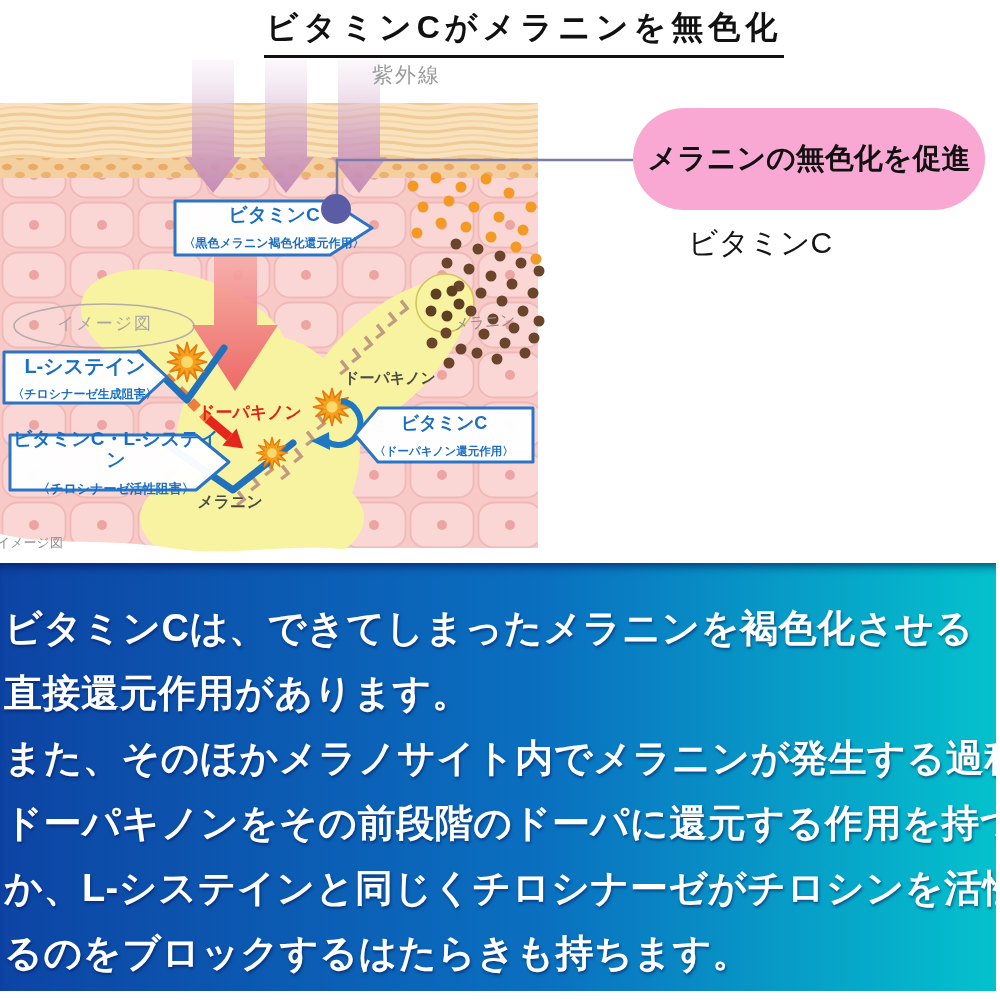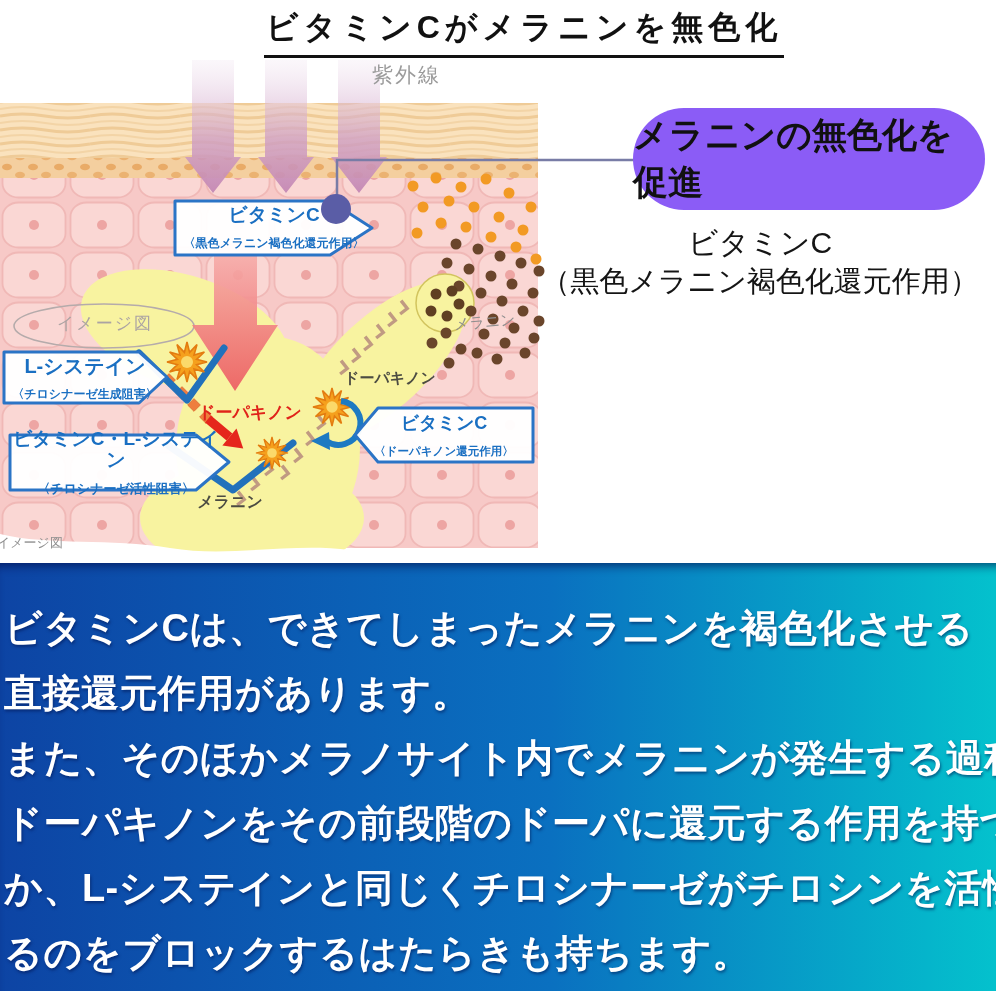--- a/index.html
+++ b/index.html
@@ -33,23 +33,23 @@
   .callout-text .ct-sub{font-weight:bold;line-height:1.1;margin-top:11px;}
   #co-top{top:201px;left:175px;width:198px;height:54px;}
   #co-top .ct-title{font-size:19px;} #co-top .ct-sub{font-size:12px;}
   #co-lcys{top:353px;left:3px;width:164px;height:50px;}
   #co-lcys .ct-title{font-size:20px;} #co-lcys .ct-sub{font-size:12px;}
   #co-vclcys{top:437px;left:10px;width:212px;height:52px;}
   #co-vclcys .ct-title{font-size:19px;} #co-vclcys .ct-sub{font-size:13px;}
   #co-right{top:409px;left:355px;width:178px;height:53px;}
   #co-right .ct-title{font-size:18px;} #co-right .ct-sub{font-size:11.5px;}
   
-  #bubble{top:108px;left:633px;width:352px;height:102px;background:#8b5cf6;border-radius:51px;
+  #bubble{top:108px;left:633px;width:352px;height:102px;background:#f9a8d4;border-radius:51px;
           display:flex;align-items:center;justify-content:center;z-index:5;
-          font-size:35px;font-weight:600;color:#111;}
+          font-size:29px;font-weight:600;color:#111;}
   #ann-name{top:223px;left:530px;width:460px;text-align:center;font-size:30px;font-weight:500;
             color:#151515;z-index:3;}
   #ann-effect{top:262px;left:520px;width:480px;text-align:center;font-size:29px;font-weight:500;
               color:#151515;z-index:3;}
   
   #band{top:563px;left:0;width:1000px;height:428px;z-index:2;
         background:linear-gradient(90deg,#0d44a4 0%,#0a70c0 55%,#04c2cd 100%);
         box-shadow:inset 0 9px 10px -6px rgba(0,10,70,.65);
         padding-top:33px;box-sizing:border-box;}
   .desc-line{padding-left:4px;font-size:38px;font-weight:bold;color:#ffffff;line-height:65px;
@@ -258,21 +258,20 @@
     <div class="ct-title">ビタミンC・L-システイン</div>
     <div class="ct-sub">〈チロシナーゼ活性阻害〉</div>
   </div>
   <div class="abs callout-text" id="co-right">
     <div class="ct-title">ビタミンC</div>
     <div class="ct-sub">〈ドーパキノン還元作用〉</div>
   </div>
 
   <div class="abs" id="bubble">メラニンの無色化を促進</div>
   <div class="abs" id="ann-name">ビタミンC</div>
-  <div class="abs" id="ann-effect">（黒色メラニン褐色化還元作用）</div>
 
   <div class="abs" id="band">
     <div class="desc-line">ビタミンCは、できてしまったメラニンを褐色化させる</div>
     <div class="desc-line">直接還元作用があります。</div>
     <div class="desc-line">また、そのほかメラノサイト内でメラニンが発生する過程で</div>
     <div class="desc-line">ドーパキノンをその前段階のドーパに還元する作用を持つほ</div>
     <div class="desc-line">か、L-システインと同じくチロシナーゼがチロシンを活性す</div>
     <div class="desc-line">るのをブロックするはたらきも持ちます。</div>
   </div>
 

